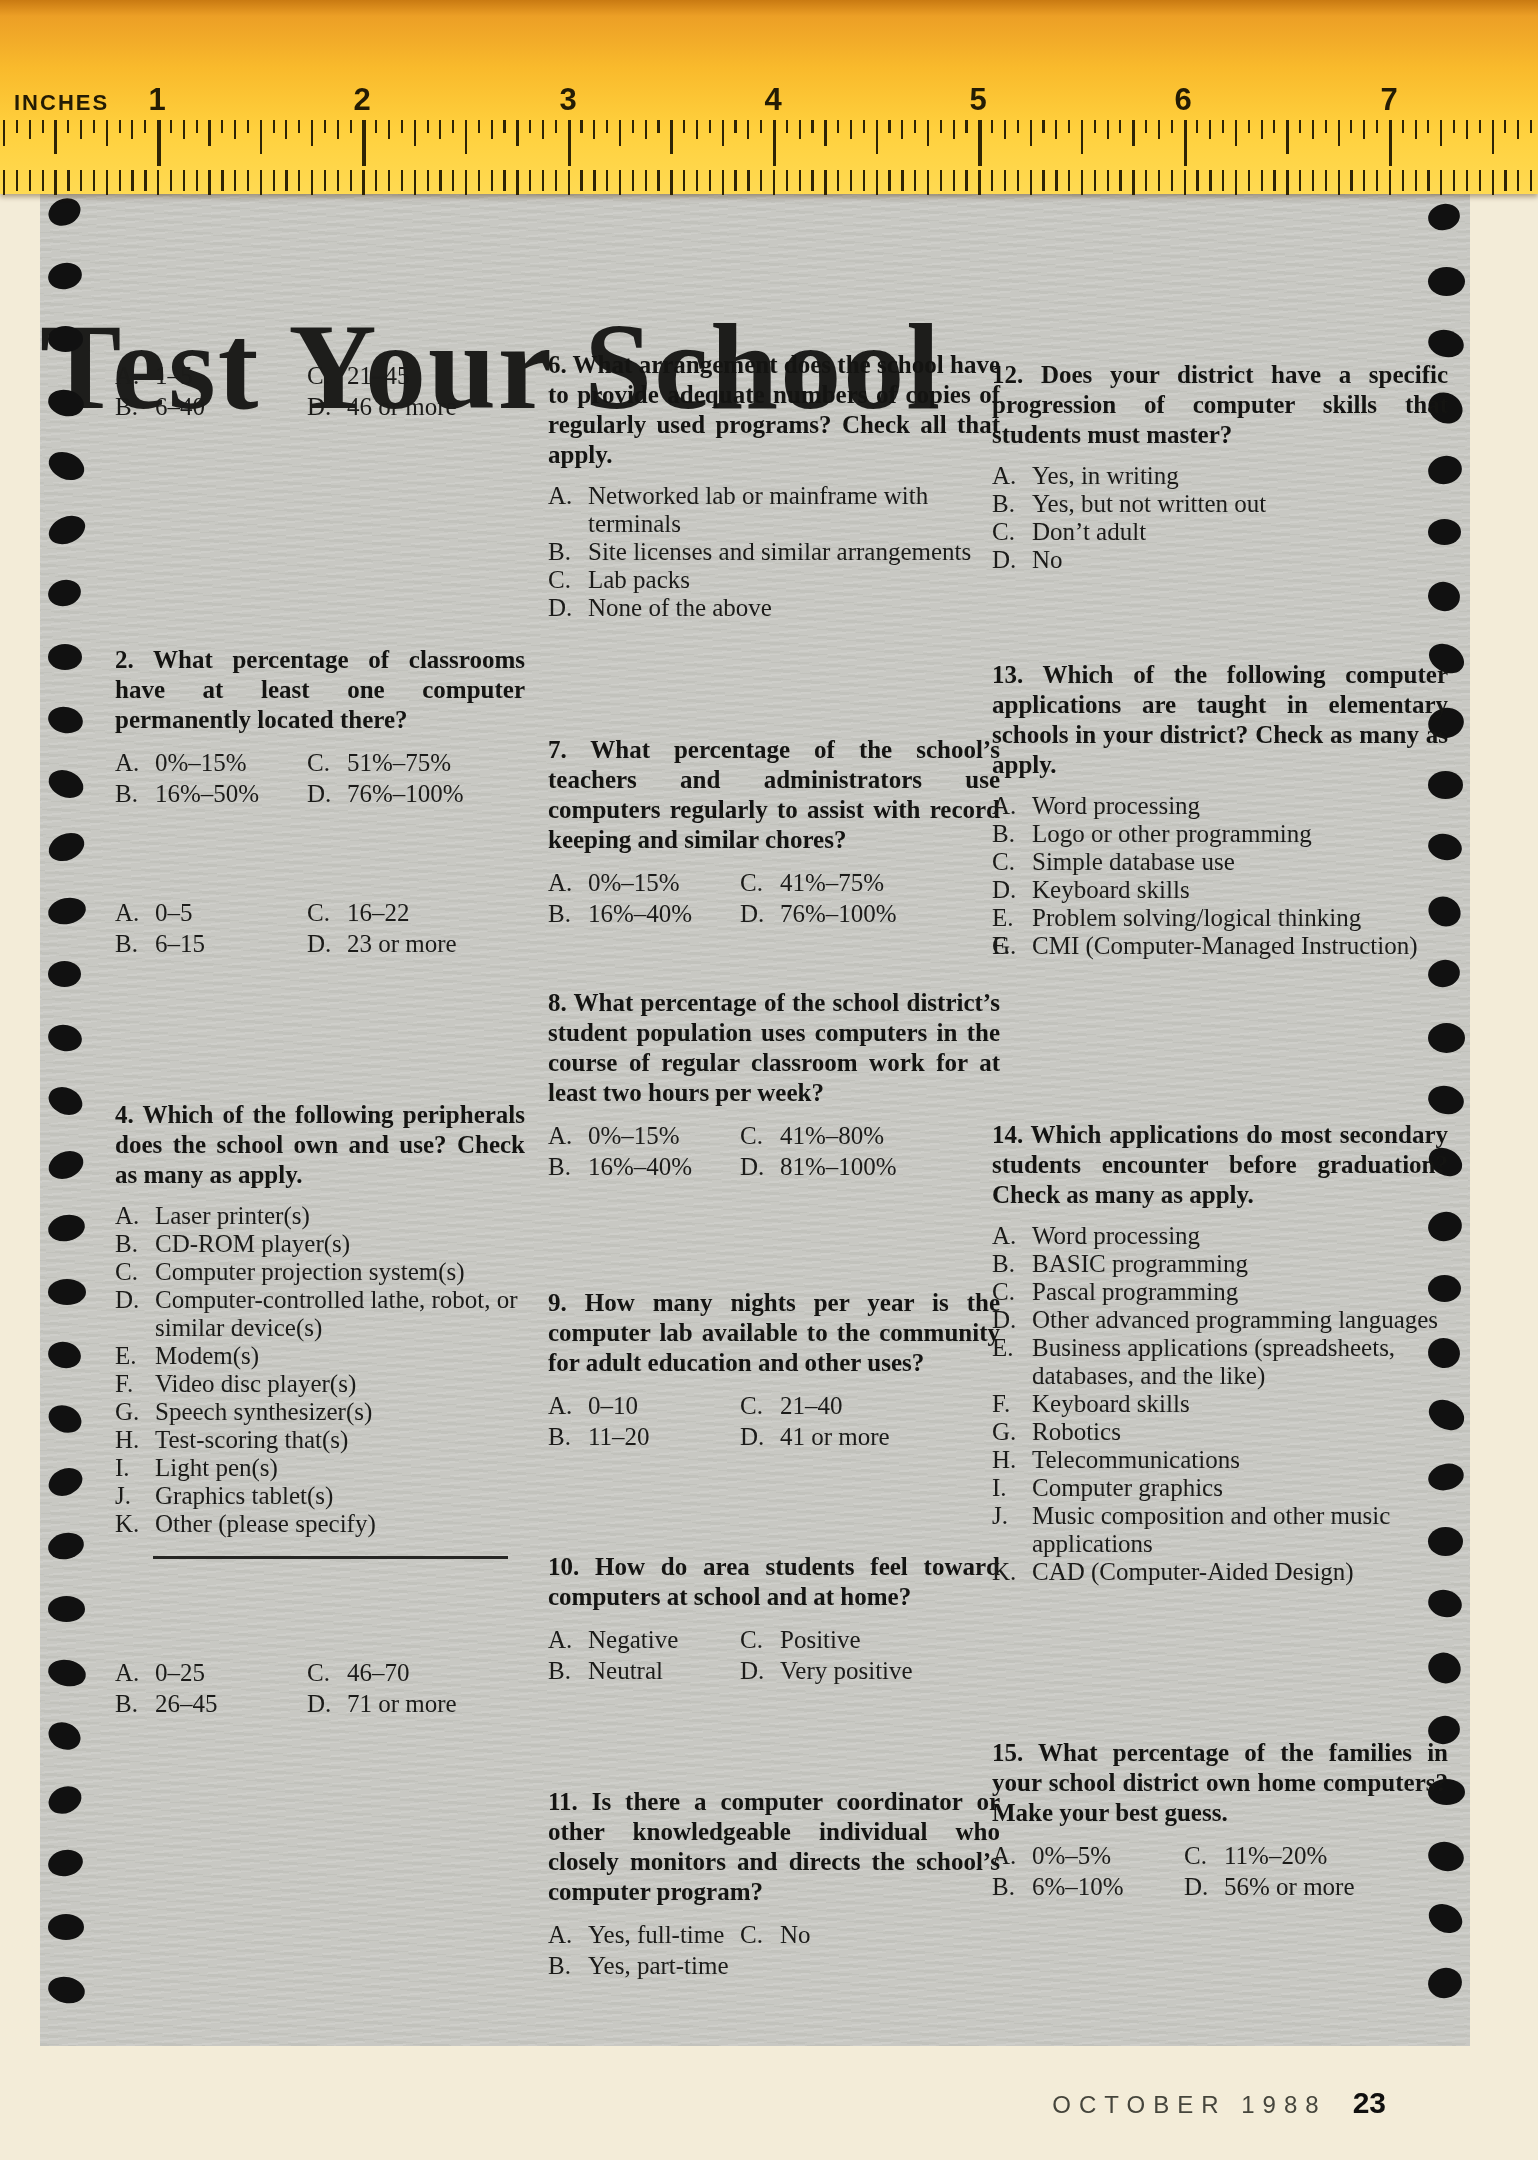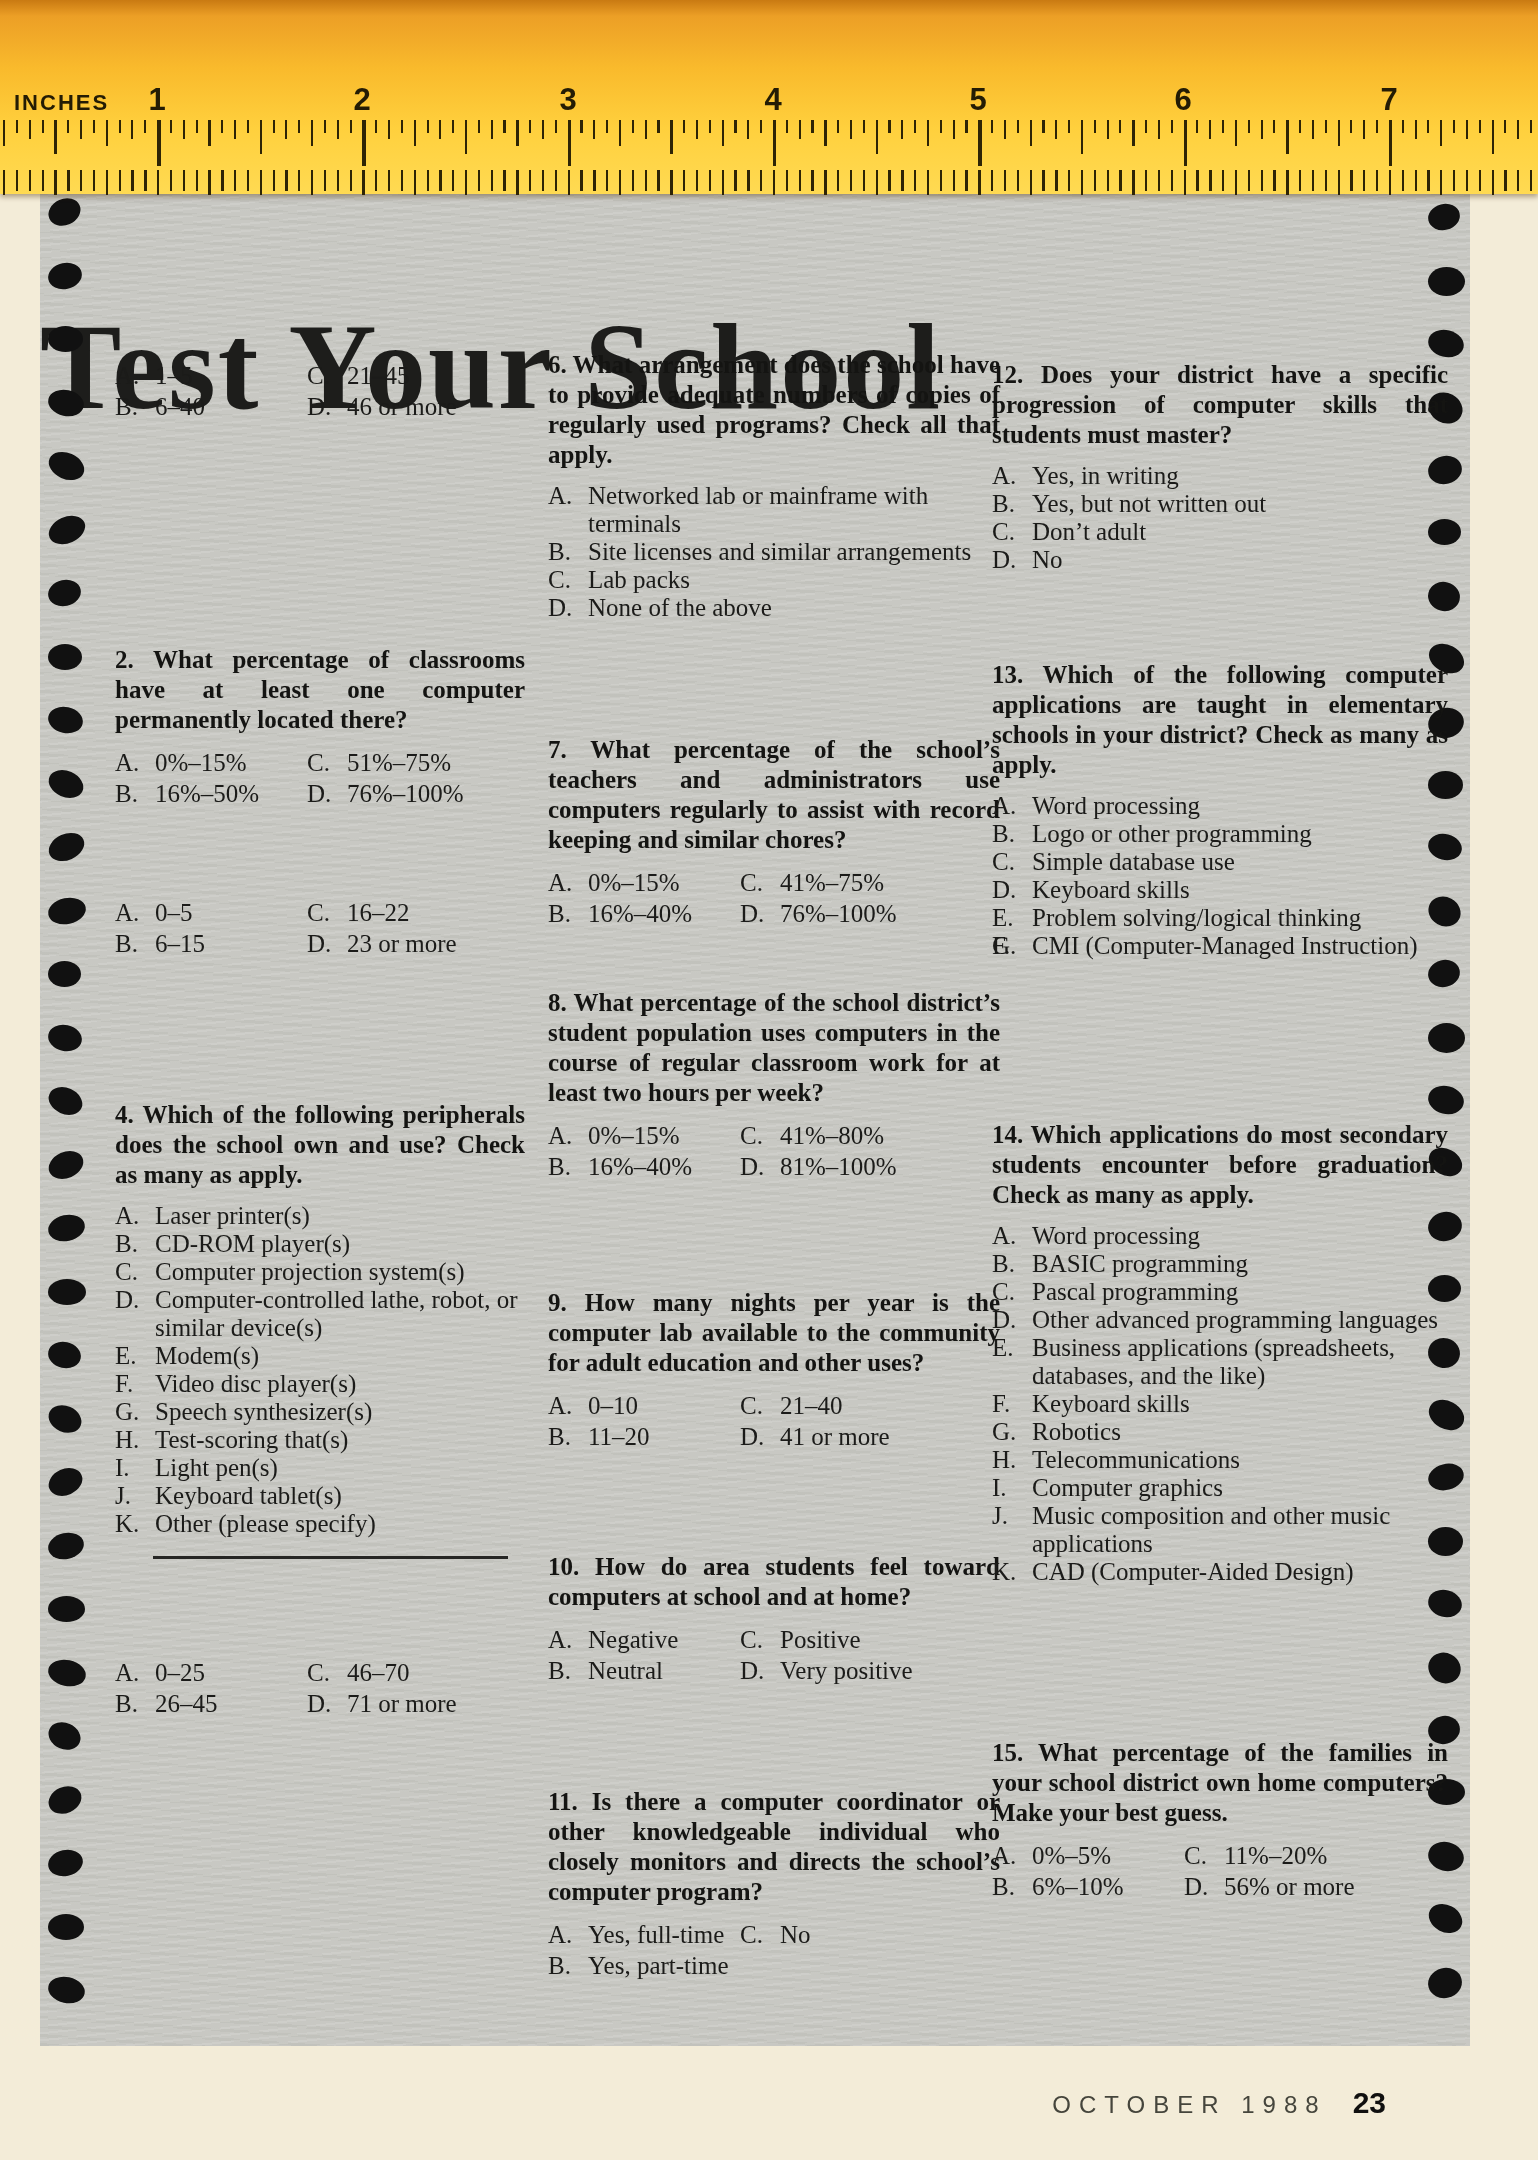--- a/index.html
+++ b/index.html
@@ -455,21 +455,21 @@
     <div class="opts">
         <div class="opt"><span class="ll">A.</span><span class="lt">Laser printer(s)</span></div>
         <div class="opt"><span class="ll">B.</span><span class="lt">CD-ROM player(s)</span></div>
         <div class="opt"><span class="ll">C.</span><span class="lt">Computer projection system(s)</span></div>
         <div class="opt"><span class="ll">D.</span><span class="lt">Computer-controlled lathe, robot, or similar device(s)</span></div>
         <div class="opt"><span class="ll">E.</span><span class="lt">Modem(s)</span></div>
         <div class="opt"><span class="ll">F.</span><span class="lt">Video disc player(s)</span></div>
         <div class="opt"><span class="ll">G.</span><span class="lt">Speech synthesizer(s)</span></div>
         <div class="opt"><span class="ll">H.</span><span class="lt">Test-scoring that(s)</span></div>
         <div class="opt"><span class="ll">I.</span><span class="lt">Light pen(s)</span></div>
-        <div class="opt"><span class="ll">J.</span><span class="lt">Keyboard tablet(s)</span></div>
+        <div class="opt"><span class="ll">J.</span><span class="lt">Graphics tablet(s)</span></div>
         <div class="opt"><span class="ll">K.</span><span class="lt">Other (please specify)</span></div>
       </div>
   </section>
 
   <div class="write-line" style="left:113px;top:1362px;width:355px"></div>
 
   <section class="q" style="left:75px;top:1451px;width:410px">
     <div class="opts">
         <div class="opt-row">
           <span class="gl">A.</span>

